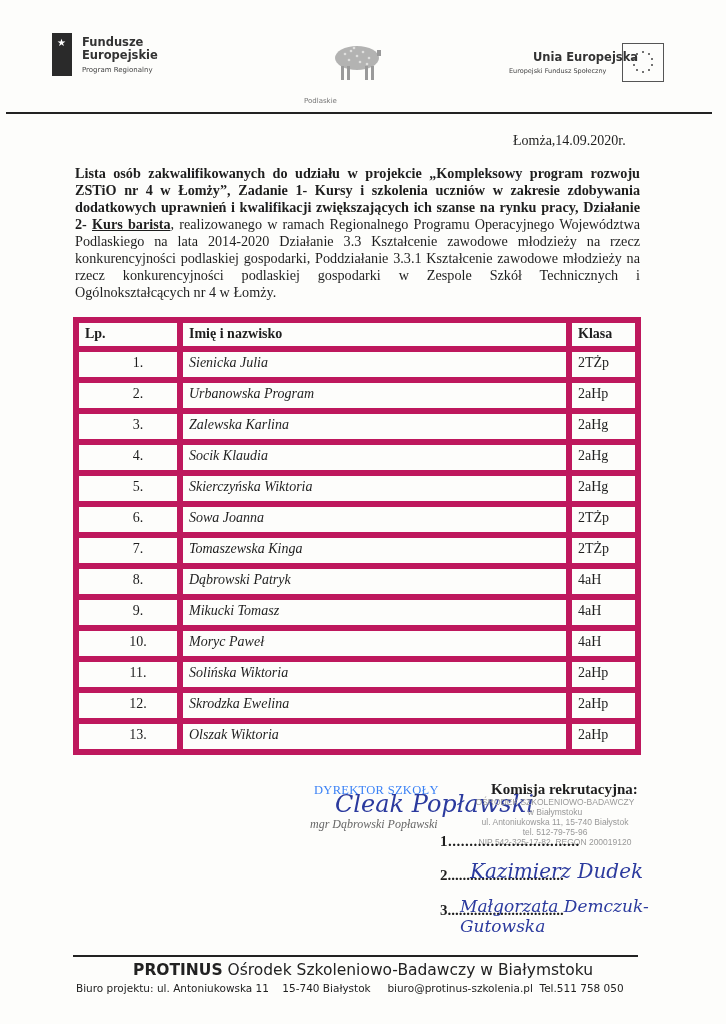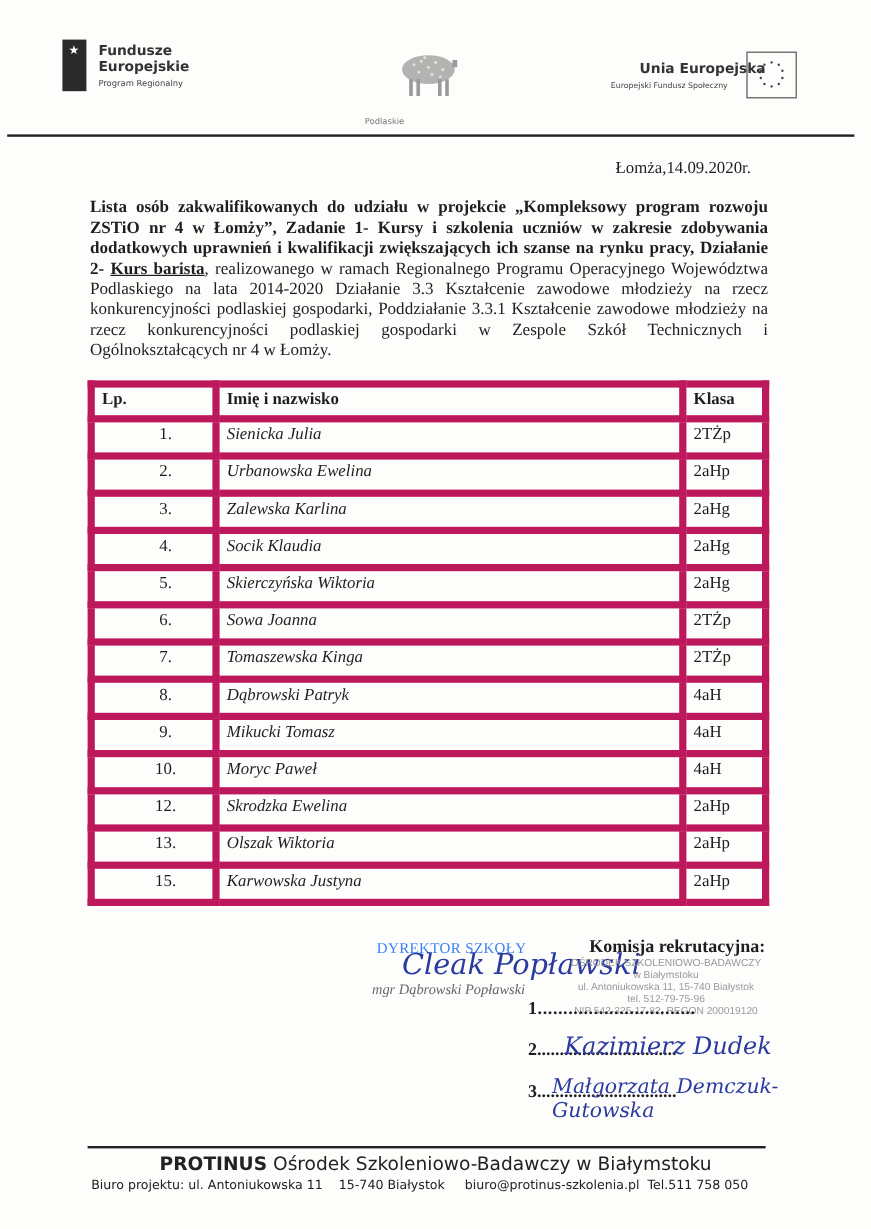--- a/index.html
+++ b/index.html
@@ -121,21 +121,21 @@
     </tr>
   </thead>
   <tbody id="tbody">
       <tr>
         <td class="c1">1.</td>
         <td class="c2">Sienicka Julia</td>
         <td class="c3">2TŻp</td>
       </tr>
       <tr>
         <td class="c1">2.</td>
-        <td class="c2">Urbanowska Ewelina</td>
+        <td class="c2">Urbanowska Program</td>
         <td class="c3">2aHp</td>
       </tr>
       <tr>
         <td class="c1">3.</td>
         <td class="c2">Zalewska Karlina</td>
         <td class="c3">2aHg</td>
       </tr>
       <tr>
         <td class="c1">4.</td>
         <td class="c2">Socik Klaudia</td>
@@ -165,32 +165,32 @@
         <td class="c1">9.</td>
         <td class="c2">Mikucki Tomasz</td>
         <td class="c3">4aH</td>
       </tr>
       <tr>
         <td class="c1">10.</td>
         <td class="c2">Moryc Paweł</td>
         <td class="c3">4aH</td>
       </tr>
       <tr>
+        <td class="c1">11.</td>
+        <td class="c2">Solińska Wiktoria</td>
+        <td class="c3">2aHp</td>
+      </tr>
+      <tr>
         <td class="c1">12.</td>
         <td class="c2">Skrodzka Ewelina</td>
         <td class="c3">2aHp</td>
       </tr>
       <tr>
         <td class="c1">13.</td>
         <td class="c2">Olszak Wiktoria</td>
-        <td class="c3">2aHp</td>
-      </tr>
-      <tr>
-        <td class="c1">15.</td>
-        <td class="c2">Karwowska Justyna</td>
         <td class="c3">2aHp</td>
       </tr>
     </tbody>
 </table>
 
 <div class="abs" id="dyr">DYREKTOR SZKOŁY</div>
 <div class="abs" id="dyr-name">mgr Dąbrowski Popławski</div>
 <div class="abs ink" id="sig-ink-dyr">Cleak Popławski</div>
 <div class="abs" id="kom">Komisja rekrutacyjna:</div>
 <div class="abs stamp" id="stamp">

